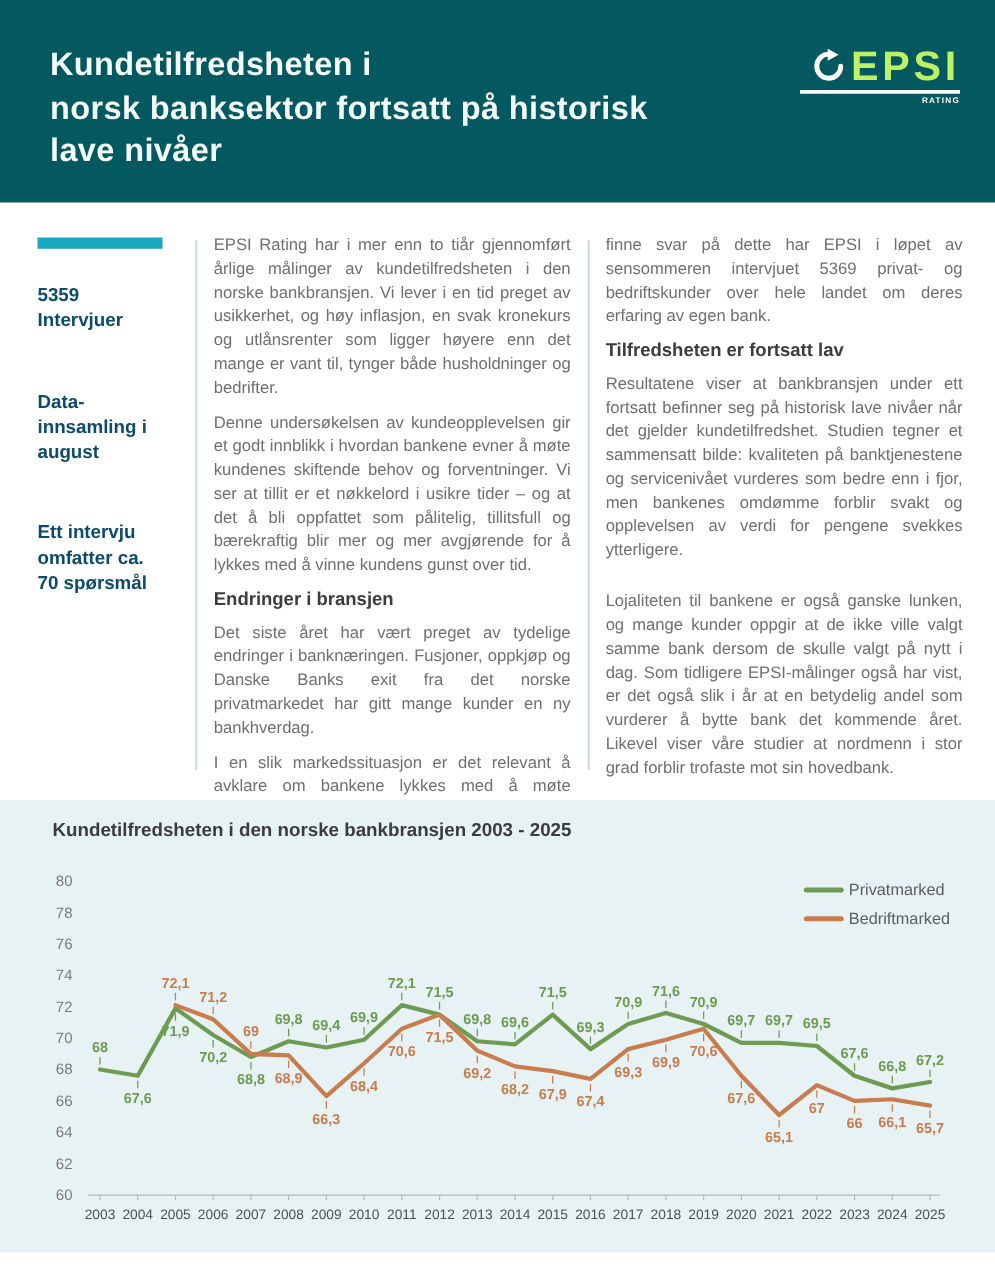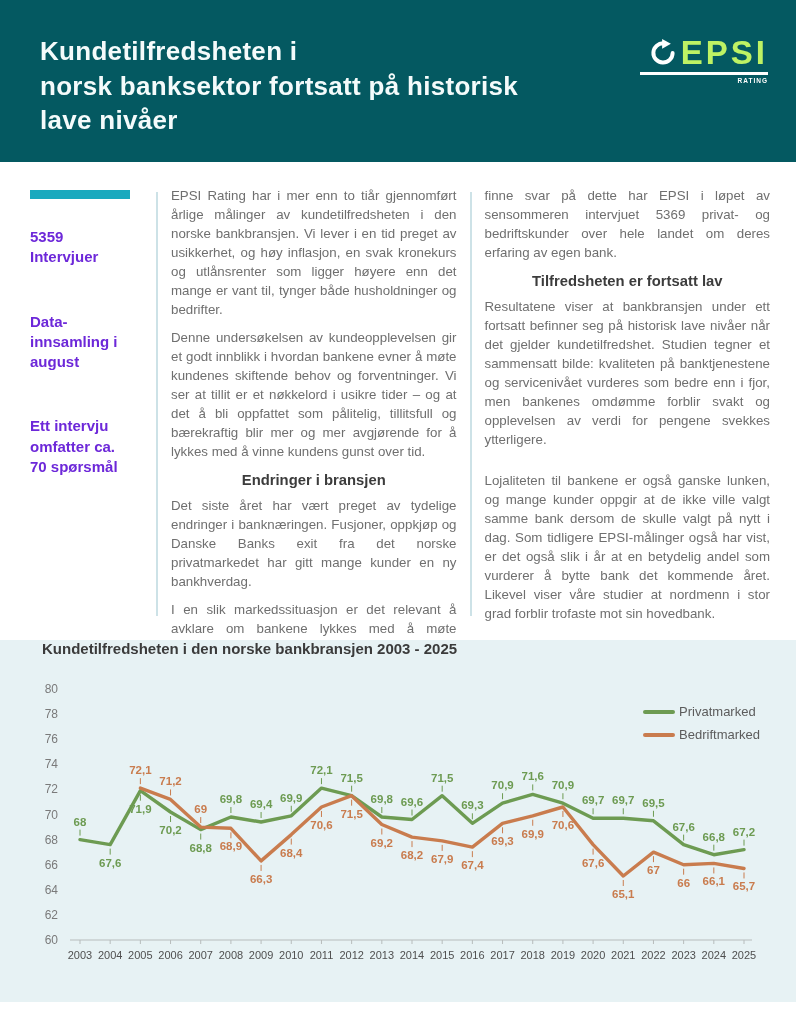--- a/index.html
+++ b/index.html
@@ -11,29 +11,29 @@
   .logo{position:absolute;top:36px;right:28px;width:138px;}
   .logo-row{display:flex;align-items:center;justify-content:flex-end;gap:4px;}
   .logo-text{color:#bef264;font-size:33px;font-weight:700;letter-spacing:3px;line-height:1;}
   .logo-underline{height:3px;background:#ffffff;margin-top:3px;width:128px;margin-left:auto;}
   .logo-sub{color:#ffffff;font-size:6.5px;letter-spacing:1px;text-align:right;margin-top:2px;font-weight:700;}
 
   
   .content{display:flex;box-sizing:border-box;height:478px;padding:24px 26px 0 30px;gap:13px;}
   .sidebar{width:113px;flex:none;}
   .accent-bar{width:100px;height:9px;background:#19a9be;margin:4px 0 28px 0;}
-  .stat{font-size:15px;font-weight:700;color:#6d28d9;line-height:1.35;white-space:pre-line;margin-bottom:44px;}
+  .stat{font-size:15px;font-weight:700;color:#0c4a6e;line-height:1.35;white-space:pre-line;margin-bottom:44px;}
   .vdiv{width:2px;background:#cde2e7;flex:none;margin-top:6px;height:424px;}
   .col{flex:1;font-size:13.3px;line-height:1.43;color:#6f6f6f;text-align:justify;}
   .col p{margin:0 0 9px 0;}
-  .col h3{font-size:14.8px;color:#3c3c3c;margin:4px 0 5px 0;font-weight:700;text-align:center;}
+  .col h3{font-size:14.8px;color:#3c3c3c;margin:4px 0 5px 0;font-weight:700;text-align:left;}
   .col .spaced{margin-top:22px;}
 
   
-  .chart-panel{background:#e7f2f4;height:362px;box-sizing:border-box;position:relative;}
+  .chart-panel{background:#e7f2f4;height:362px;box-sizing:border-box;padding-top:16px;position:relative;}
   .chart-title{font-size:15px;font-weight:700;color:#3b3b3b;margin:0 0 2px 42px;}
   svg text{font-family:"Liberation Sans","DejaVu Sans",sans-serif;}
   .legend{position:absolute;top:64px;right:36px;}
   .legend-item{display:flex;align-items:center;gap:4px;margin-bottom:8px;}
   .legend-swatch{width:32px;height:4px;border-radius:2px;flex:none;}
   .legend-label{font-size:13px;color:#5c5c5c;}
 </style>
 </head>
 <body>
 

